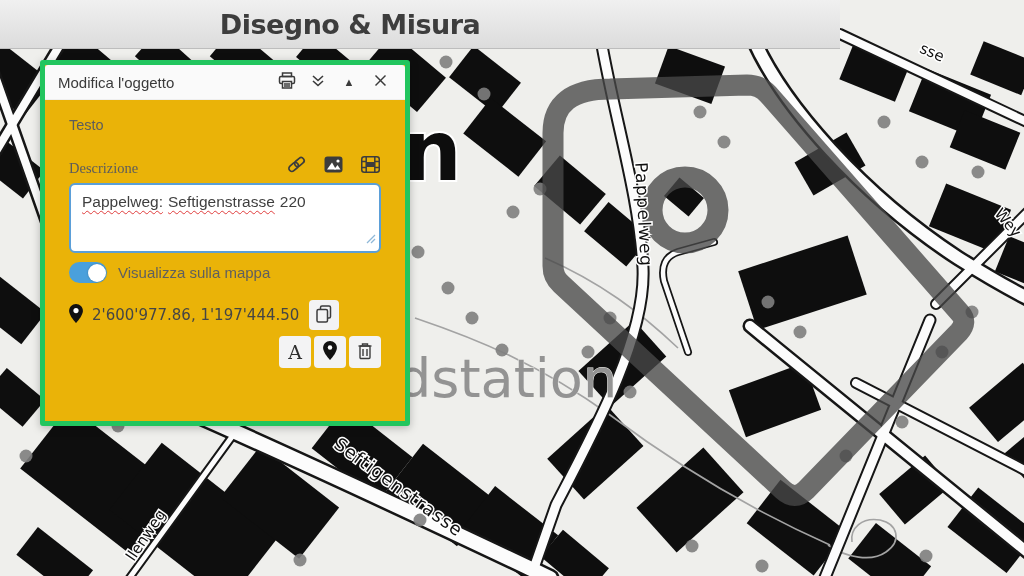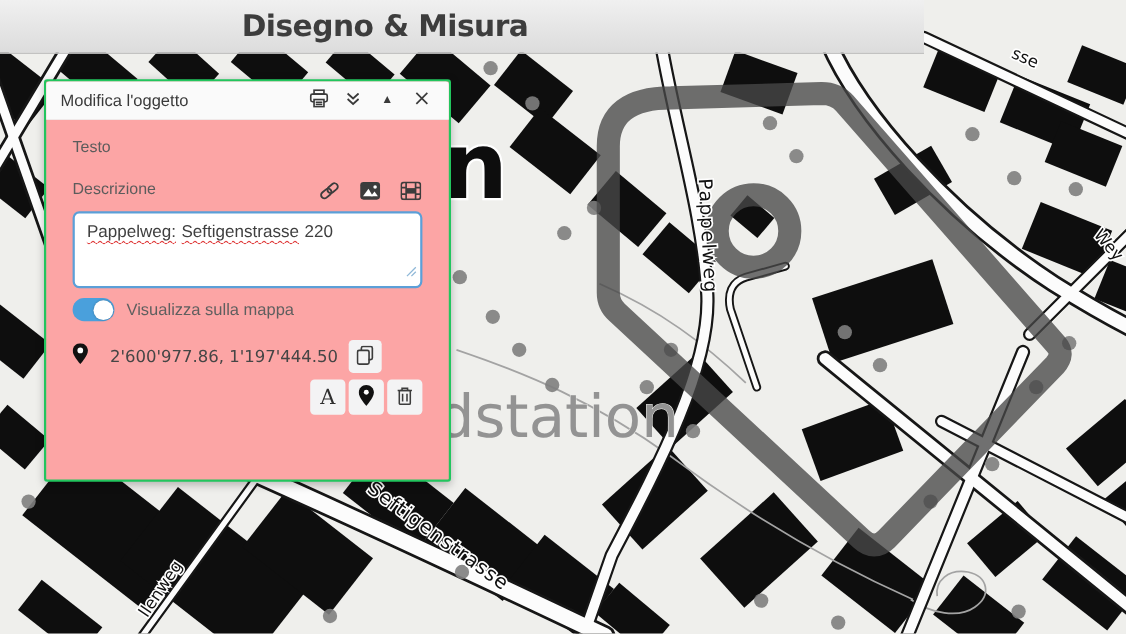--- a/index.html
+++ b/index.html
@@ -19,52 +19,52 @@
   .rc{fill:none;stroke:#161616;stroke-linecap:round;}
   .rf{fill:none;stroke:#fcfcfc;stroke-linecap:round;}
   .contour{fill:none;stroke:#a3a3a3;stroke-width:1.6;}
   .tree{fill:#7e7e7e;opacity:.9;}
   .street-label{font-family:"DejaVu Sans",sans-serif;fill:#101010;
                 stroke:#ffffff;stroke-width:3px;paint-order:stroke;font-weight:500;}
   .tag-stroke{fill:none;stroke:rgba(72,72,72,0.78);stroke-width:21;
               stroke-linejoin:round;stroke-linecap:round;}
 
   
-  .dialog{position:absolute;left:40px;top:72px;width:370px;height:366px;z-index:20;
-          background:#fca5a5;border-radius:3px;border:2px solid #22c55e;
+  .dialog{position:absolute;left:40px;top:60px;width:370px;height:366px;z-index:20;
+          background:#eab308;border-radius:3px;border:5px solid #22c55e;
           box-shadow:0 2px 8px rgba(0,0,0,.25);box-sizing:border-box;}
   .dlg-header{height:34px;display:flex;align-items:center;padding:0 13px;
           background:#fafafa;border-bottom:1px solid #efefef;border-radius:3px 3px 0 0;}
   .dlg-title{font-size:15px;color:#3a3a3a;flex:1;}
   .hdr-btn{width:24px;height:24px;display:flex;align-items:center;justify-content:center;
           margin-left:7px;cursor:pointer;color:#3a3a3a;background:none;border:none;padding:0;}
   .dlg-body{padding:0 24px;}
   .field-label{font-size:14.5px;color:#5c5c5c;}
   .lbl-testo{margin-top:17px;}
   .box{position:relative;box-sizing:border-box;background:#fff;border:1px solid #cfcfcf;
        border-radius:6px;font-size:16px;color:#3f3f3f;}
   .box-testo{margin-top:7px;height:46px;padding:11px 12px;}
-  .desc-row{margin-top:22px;display:flex;align-items:flex-start;}
+  .desc-row{margin-top:22px;display:flex;align-items:flex-end;font-family:Liberation Serif, serif;}
   .desc-row .field-label{flex:1;}
   .mini-icn{width:22px;height:22px;margin-left:15px;display:flex;align-items:center;
        justify-content:center;color:#3c3c3c;background:none;border:none;padding:0;cursor:pointer;}
   .box-desc{margin-top:6px;height:70px;padding:8px 11px;border:2px solid #5b9fd8;
        font-size:15.5px;}
   .desc-line span{margin-right:.32em;}
   .sp-err{text-decoration:underline;text-decoration-style:wavy;
        text-decoration-color:#e03e3e;text-decoration-thickness:1px;text-underline-offset:3px;}
   .grip{position:absolute;right:3px;bottom:3px;}
   .toggle-row{margin-top:9px;display:flex;align-items:center;}
   .switch{width:38px;height:21px;border-radius:11px;background:#4aa0dc;position:relative;
        cursor:pointer;flex:none;border:none;padding:0;}
   .switch .knob{position:absolute;right:1.5px;top:1.5px;width:18px;height:18px;
        border-radius:50%;background:#fff;box-shadow:0 0 2px rgba(0,0,0,.3);}
   .toggle-row .field-label{margin-left:11px;font-size:15px;color:#5f5f5f;}
   .coords-row{margin-top:17px;display:flex;align-items:center;height:30px;}
-  .coords-text{font-size:15px;color:#454545;margin-left:20px;font-family:"DejaVu Sans",sans-serif;}
+  .coords-text{font-size:15px;color:#454545;margin-left:9px;font-family:"DejaVu Sans",sans-serif;}
   .sq-btn{width:32px;height:32px;border-radius:4px;background:#f3f3f4;border:none;padding:0;
        display:flex;align-items:center;justify-content:center;color:#3c3c3c;cursor:pointer;}
   .copy-btn{margin-left:10px;width:30px;height:30px;}
   .actions-row{margin-top:6px;display:flex;justify-content:flex-end;gap:3px;}
   .fmt-A{font-family:"DejaVu Serif",serif;font-size:19px;color:#2e2e2e;line-height:1;}
 </style>
 </head>
 <body>
 
 <svg class="map" width="1024" height="576" viewBox="0 0 1024 576">

